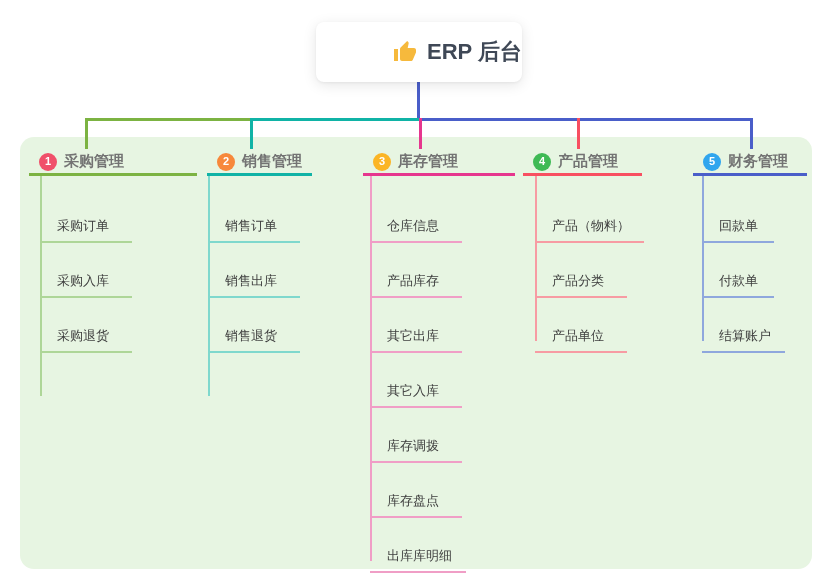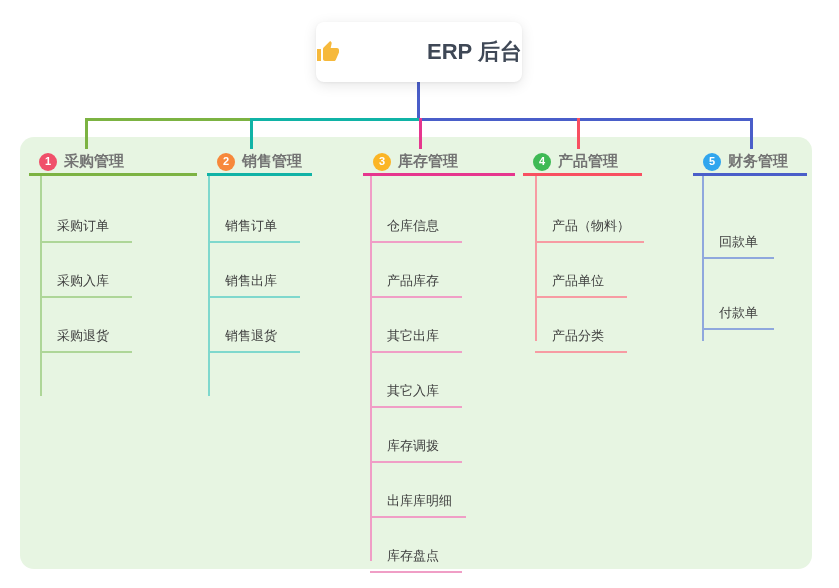--- a/index.html
+++ b/index.html
@@ -4,21 +4,21 @@
 <style>
   html,body{margin:0;padding:0;background:#fff;}
   #stage{
     position:relative;width:839px;height:588px;background:#ffffff;overflow:hidden;
     font-family:"Liberation Sans",sans-serif;
   }
   
   #root{
     position:absolute;left:316px;top:22px;width:206px;height:60px;background:#fff;
     border-radius:8px;box-shadow:0 3px 14px rgba(0,0,0,.10), 0 1px 3px rgba(0,0,0,.05);
-    display:flex;align-items:center;justify-content:space-between;gap:10px;
+    display:flex;align-items:center;justify-content:flex-end;gap:10px;
     font-size:22px;color:#3f4856;font-weight:600;z-index:3;
   }
   
   #panel{
     position:absolute;left:20px;top:137px;width:792px;height:432px;
     background:#e7f5e2;border-radius:14px;z-index:0;
   }
   
   .conn{position:absolute;background:var(--c,#4a5ec9);z-index:1;}
   #root-drop{left:417px;top:82px;width:3px;height:36px;}
@@ -47,21 +47,21 @@
   .branch-label{font-size:15px;font-weight:600;color:#737373;white-space:nowrap;}
   .vline{position:absolute;left:var(--vx);top:26px;width:2px;background:var(--light,#ccc);}
   .b1 .vline{height:220px;} .b2 .vline{height:220px;} .b3 .vline{height:385px;}
   .b4 .vline{height:165px;} .b5 .vline{height:165px;}
   .children{position:absolute;left:var(--vx);top:38px;}
   .child{
     display:flex;align-items:flex-end;height:55px;box-sizing:border-box;
     padding:0 14px 6px 17px;border-bottom:2px solid var(--light,#ccc);
     width:max-content;min-width:92px;font-size:13px;color:#3e3e3e;white-space:nowrap;
   }
-  .b5 .child{min-width:72px;margin-top:16px;}
+  .b5 .child{min-width:72px;}
 </style>
 </head>
 <body>
 
 <div id="stage">
 
   <div id="panel"></div>
 
   <div id="root-drop" class="conn" style="--c: #4a5ec9;"></div>
   <div id="seg1" class="conn hseg" style="--c: #7cb342;"></div>
@@ -113,43 +113,44 @@
       <span class="badge">3</span>
       <span class="branch-label">库存管理</span>
     </div>
     <div class="vline"></div>
     <div class="children">
       <div class="child">仓库信息</div>
       <div class="child">产品库存</div>
       <div class="child">其它出库</div>
       <div class="child">其它入库</div>
       <div class="child">库存调拨</div>
+      <div class="child">库存盘点</div>
       <div class="child">出库库明细</div>
-      <div class="child">库存盘点</div>
     </div>
   </section>
 
   <section class="branch b4" style="--line: #f84f61; --light: #f79ba3; --badge: #3fba55;">
     <div class="branch-head">
       <span class="badge">4</span>
       <span class="branch-label">产品管理</span>
     </div>
     <div class="vline"></div>
     <div class="children">
       <div class="child">产品（物料）</div>
+      <div class="child">产品分类</div>
       <div class="child">产品单位</div>
-      <div class="child">产品分类</div>
     </div>
   </section>
 
   <section class="branch b5" style="--line: #4a5ec9; --light: #8fa7dd; --badge: #30a5ee;">
     <div class="branch-head">
       <span class="badge">5</span>
       <span class="branch-label">财务管理</span>
     </div>
     <div class="vline"></div>
     <div class="children">
       <div class="child">回款单</div>
       <div class="child">付款单</div>
+      <div class="child">结算账户</div>
     </div>
   </section>
 
 </div>
 
 </body></html>

